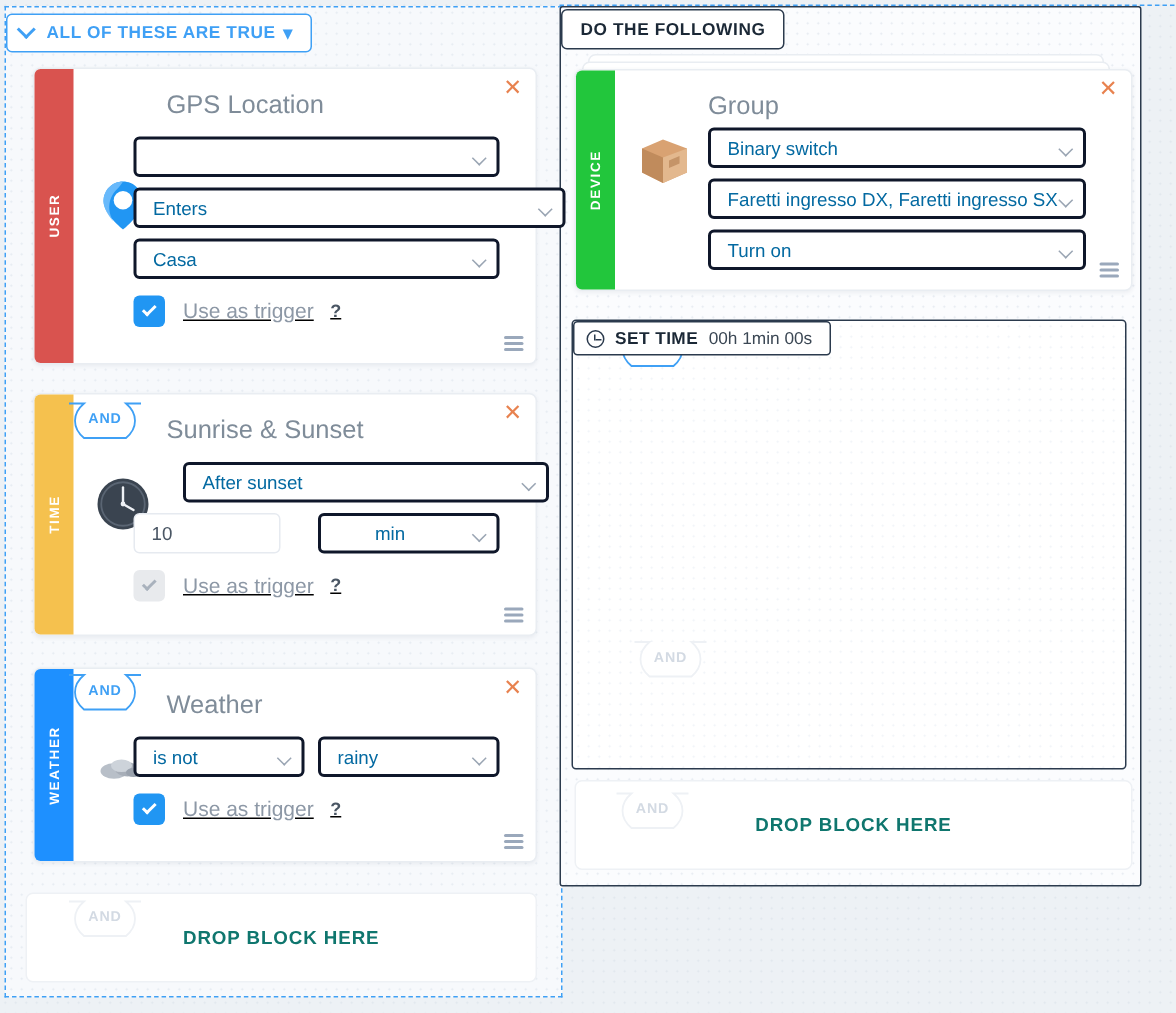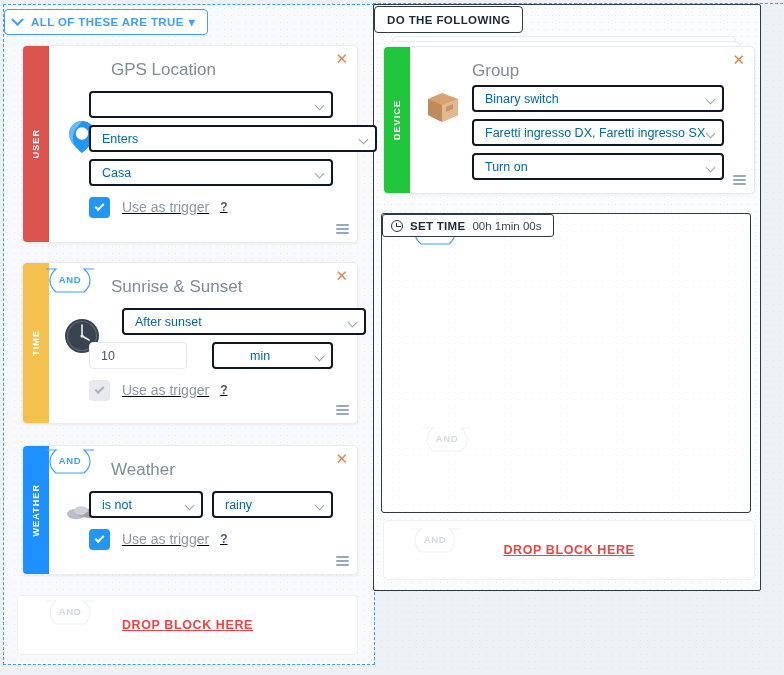--- a/index.html
+++ b/index.html
@@ -240,23 +240,22 @@
     position: absolute;
     background: #ffffff;
     border: 1px solid #eef1f5;
     border-radius: 5px;
     display: flex;
     align-items: center;
     justify-content: center;
     font-size: 12.5px;
     font-weight: bold;
     letter-spacing: 0.6px;
-    color: #ef4444;
+    color: #0f766e;
     z-index: 10;
-    text-decoration: underline;
   }
 
   
   #delay-wrap {
     position: absolute;
     left: 381px; top: 213px;
     width: 370px; height: 300px;
     background: #ffffff;
     border: 1px solid #2b3a4d;
     border-radius: 3px;

